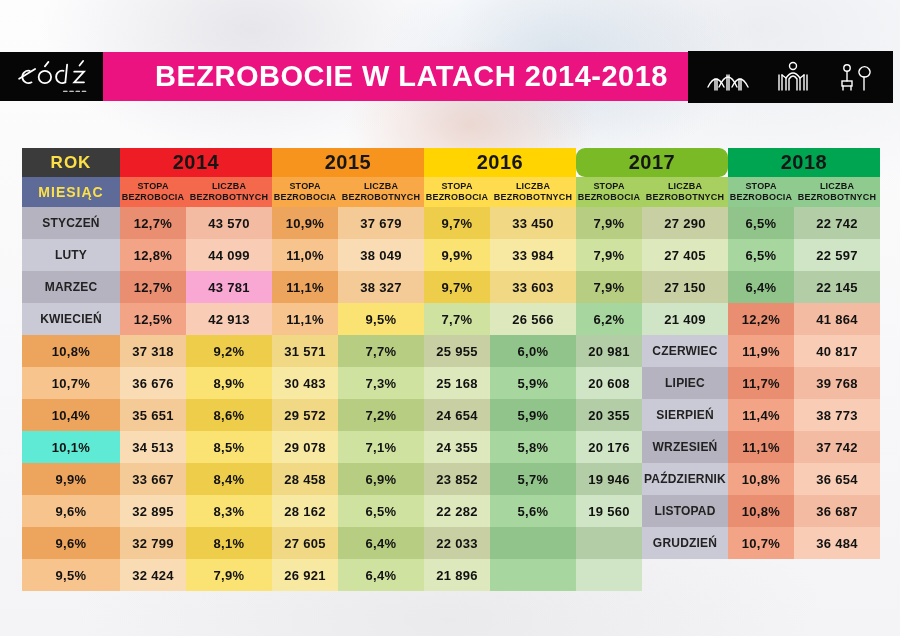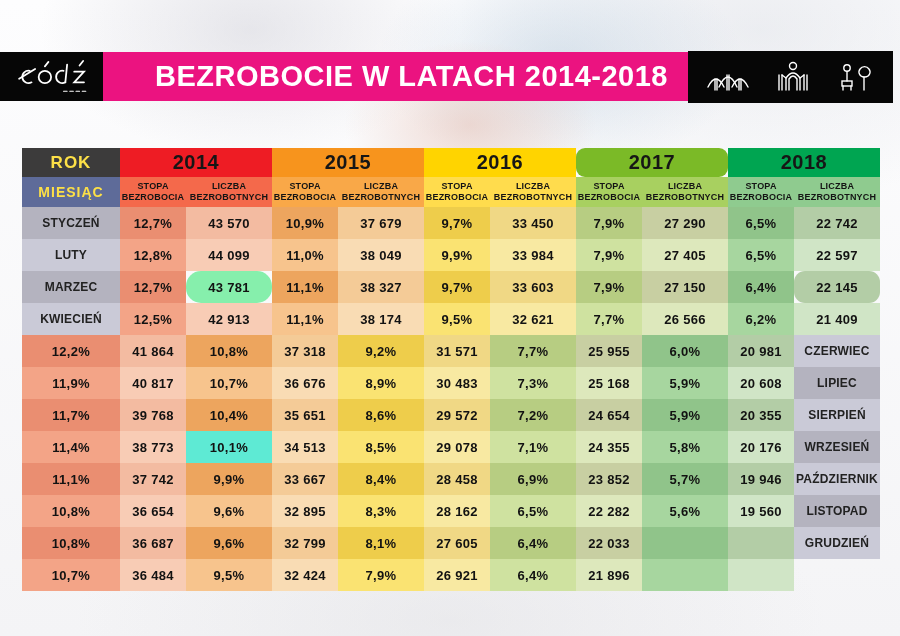--- a/index.html
+++ b/index.html
@@ -131,36 +131,34 @@
     <div class="cell data-cell" style="background: rgb(247, 196, 141);">11,0%</div>
     <div class="cell data-cell" style="background: rgb(249, 220, 180);">38 049</div>
     <div class="cell data-cell" style="background: rgb(250, 227, 114);">9,9%</div>
     <div class="cell data-cell" style="background: rgb(248, 233, 162);">33 984</div>
     <div class="cell data-cell" style="background: rgb(207, 226, 160);">7,9%</div>
     <div class="cell data-cell" style="background: rgb(221, 232, 188);">27 405</div>
     <div class="cell data-cell" style="background: rgb(167, 214, 159);">6,5%</div>
     <div class="cell data-cell" style="background: rgb(208, 229, 198);">22 597</div>
     <div class="cell month-cell" style="background: rgb(180, 179, 191);">MARZEC</div>
     <div class="cell data-cell" style="background: rgb(234, 142, 113);">12,7%</div>
-    <div class="cell data-cell" style="background: #86efac; border-radius: 15px;">43 781</div>
+    <div class="cell data-cell" style="background: #f9a8d4;">43 781</div>
     <div class="cell data-cell" style="background: rgb(237, 165, 94);">11,1%</div>
     <div class="cell data-cell" style="background: rgb(244, 203, 151);">38 327</div>
     <div class="cell data-cell" style="background: rgb(238, 205, 75);">9,7%</div>
     <div class="cell data-cell" style="background: rgb(240, 216, 133);">33 603</div>
     <div class="cell data-cell" style="background: rgb(183, 205, 130);">7,9%</div>
     <div class="cell data-cell" style="background: rgb(200, 207, 162);">27 150</div>
     <div class="cell data-cell" style="background: rgb(144, 196, 138);">6,4%</div>
-    <div class="cell data-cell" style="background: rgb(179, 205, 166); border-radius: 11px;">22 145</div>
+    <div class="cell data-cell" style="background: rgb(179, 205, 166);">22 145</div>
     <div class="cell month-cell" style="background: rgb(202, 202, 215);">KWIECIEŃ</div>
     <div class="cell data-cell" style="background: rgb(243, 164, 135);">12,5%</div>
     <div class="cell data-cell" style="background: rgb(248, 204, 181);">42 913</div>
     <div class="cell data-cell" style="background: rgb(247, 196, 141);">11,1%</div>
-    <div class="cell data-cell" style="background: rgb(249, 220, 180);">38 174</div>
     <div class="cell data-cell" style="background: rgb(250, 227, 114);">9,5%</div>
-    <div class="cell data-cell" style="background: rgb(248, 233, 162);">32 621</div>
     <div class="cell data-cell" style="background: rgb(207, 226, 160);">7,7%</div>
     <div class="cell data-cell" style="background: rgb(221, 232, 188);">26 566</div>
     <div class="cell data-cell" style="background: rgb(167, 214, 159);">6,2%</div>
     <div class="cell data-cell" style="background: rgb(208, 229, 198);">21 409</div>
     <div class="cell data-cell" style="background: rgb(234, 142, 113);">12,2%</div>
     <div class="cell data-cell" style="background: rgb(243, 187, 161);">41 864</div>
     <div class="cell data-cell" style="background: rgb(237, 165, 94);">10,8%</div>
     <div class="cell data-cell" style="background: rgb(244, 203, 151);">37 318</div>
     <div class="cell data-cell" style="background: rgb(238, 205, 75);">9,2%</div>
     <div class="cell data-cell" style="background: rgb(240, 216, 133);">31 571</div>

